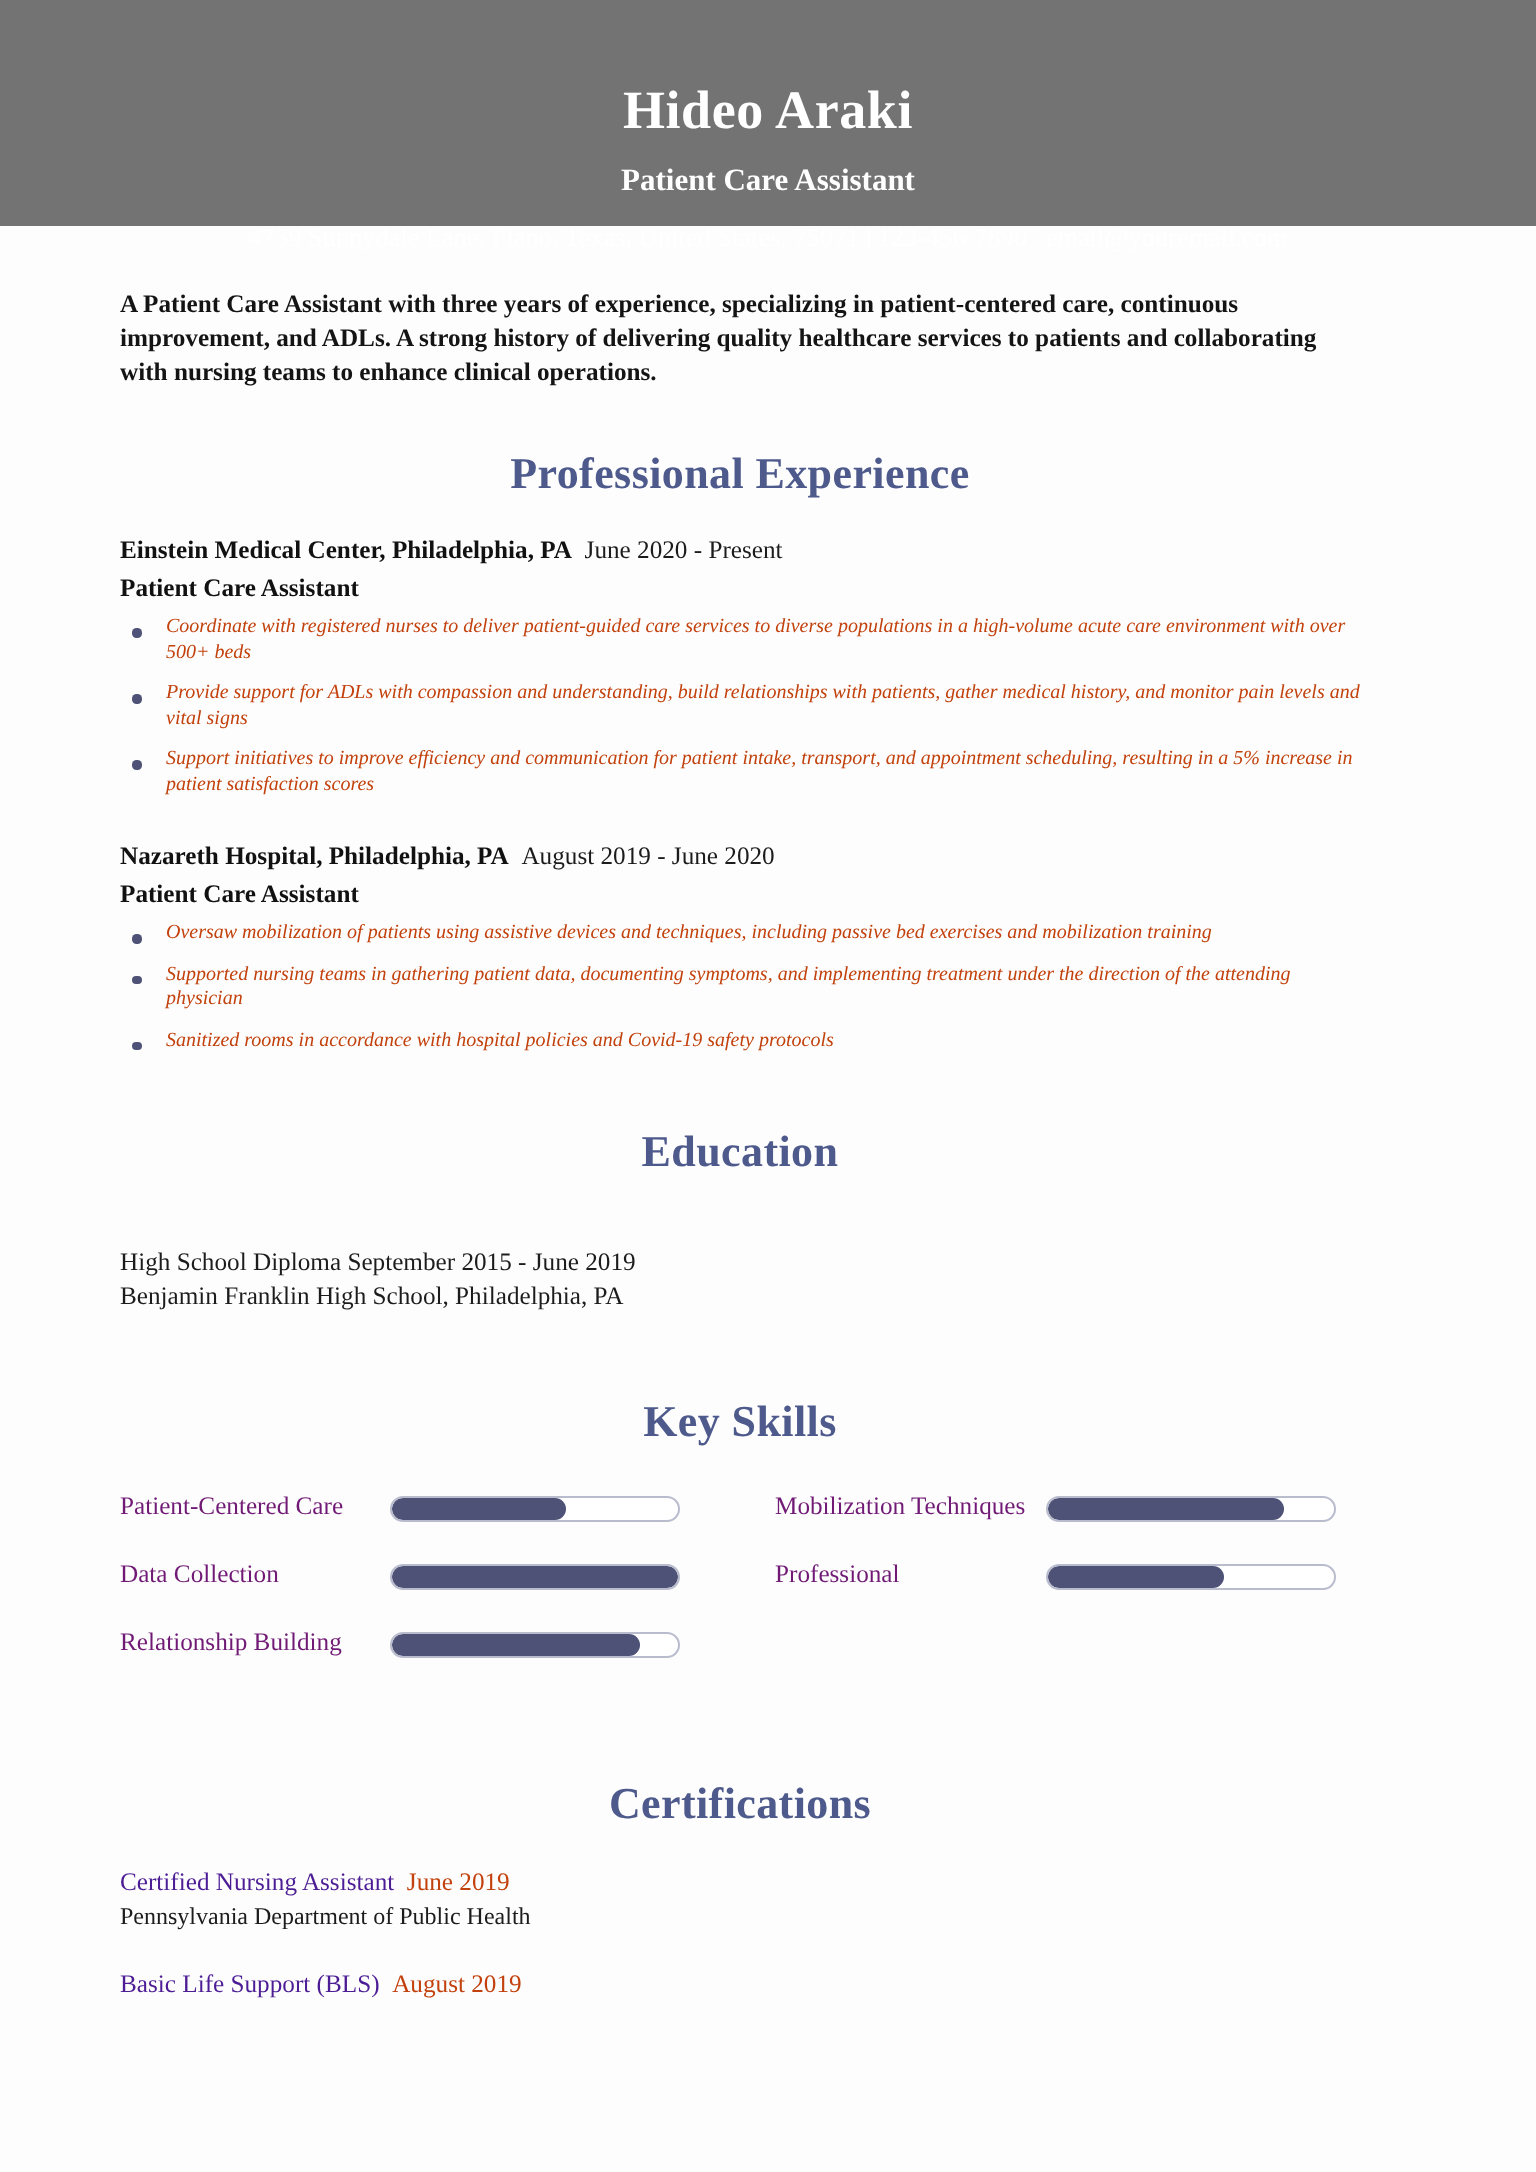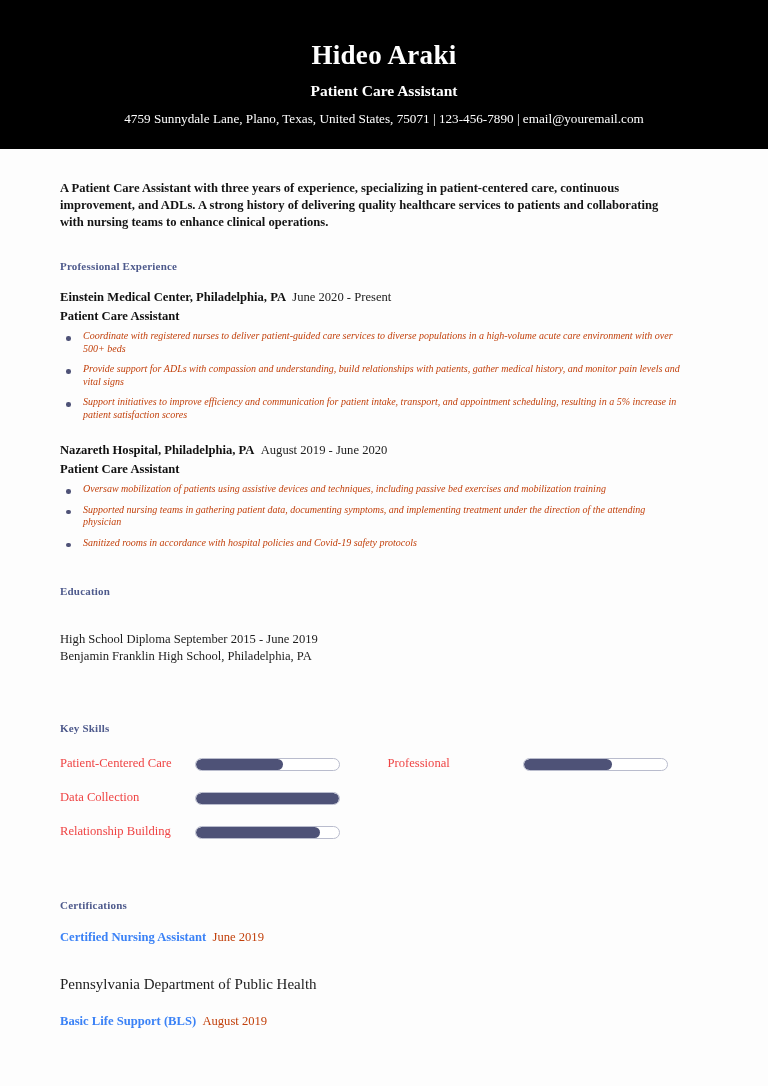--- a/index.html
+++ b/index.html
@@ -16,26 +16,26 @@
   }
   .page {
     position: relative;
     width: 768px;
     height: 1086px;
     background: #fdfdfd;
   }
 
   
   .header {
-    background: #000000;
+    background: #737373;
     color: #ffffff;
     padding: 40px 40px 22px 40px;
     text-align: center;
     box-sizing: border-box;
-    height: 149px;
+    height: 113px;
   }
   .cand-name {
     font-size: 27px;
     font-weight: bold;
     letter-spacing: 0.3px;
     line-height: 1.12;
     margin: 0 0 12px 0;
   }
   .cand-title {
     font-size: 15.5px;
@@ -60,28 +60,29 @@
   .summary {
     margin-top: 31px;
     font-size: 12.6px;
     font-weight: bold;
     line-height: 1.34;
     text-align: left;
     color: #141414;
   }
 
   .section-title {
+    text-align: center;
     color: #4e5a8c;
-    font-size: 11px;
+    font-size: 22px;
     font-weight: bold;
     letter-spacing: 0.2px;
   }
   .st-exp      { margin-top: 29px; }
   .st-edu      { margin-top: 35px; }
-  .st-skills   { margin-top: 56px; }
+  .st-skills   { margin-top: 40px; }
   .st-certs    { margin-top: 42px; }
 
   
   .job { margin-top: 17px; }
   .job + .job { margin-top: 20px; }
   .job-line {
     font-size: 12.6px;
     line-height: 1.28;
   }
   .job-employer {
@@ -144,21 +145,21 @@
   .skill-row {
     display: flex;
     align-items: flex-start;
     min-height: 33px;
     margin-bottom: 1px;
   }
   .skill-name {
     flex: 0 0 135px;
     font-size: 12.6px;
     line-height: 1.2;
-    color: #ef4444;
+    color: #701a75;
     padding-top: 1px;
   }
   .skill-bar {
     flex: 1 1 auto;
     height: 13px;
     margin-top: 3px;
     border: 1px solid #b9bccd;
     border-radius: 7px;
     background: #ffffff;
     overflow: hidden;
@@ -171,27 +172,26 @@
     border-radius: 7px;
   }
 
   
   .cert-block { margin-top: 18px; }
   .cert-block + .cert-block { margin-top: 18px; }
   .cert-line1 {
     font-size: 12.6px;
     line-height: 1.35;
   }
-  .cert-name { font-weight: bold; color: #3b82f6; }
+  .cert-name { font-weight: normal; color: #4c1d95; }
   .cert-date { font-weight: normal; color: #c2410c; }
   .cert-issuer {
-    font-size: 15px;
+    font-size: 12px;
     line-height: 1.35;
     color: #1c1c1c;
-    margin-top: 28px;
   }
 </style>
 </head>
 <body>
 
 <div class="page">
 
   <div class="header">
     <div class="cand-name">Hideo Araki</div>
     <div class="cand-title">Patient Care Assistant</div>
@@ -249,20 +249,26 @@
           </div>
           <div class="skill-row">
             <div class="skill-name">Relationship Building</div>
             <div class="skill-bar">
               <div class="skill-fill" style="width: 87%;"></div>
             </div>
           </div>
         </div>
       <div class="skill-col" id="skills-right">
           <div class="skill-row">
+            <div class="skill-name">Mobilization Techniques</div>
+            <div class="skill-bar">
+              <div class="skill-fill" style="width: 83%;"></div>
+            </div>
+          </div>
+          <div class="skill-row">
             <div class="skill-name">Professional</div>
             <div class="skill-bar">
               <div class="skill-fill" style="width: 62%;"></div>
             </div>
           </div>
         </div>
     </div>
 
     <div class="section-title st-certs">Certifications</div>
     <div id="certifications-list">

